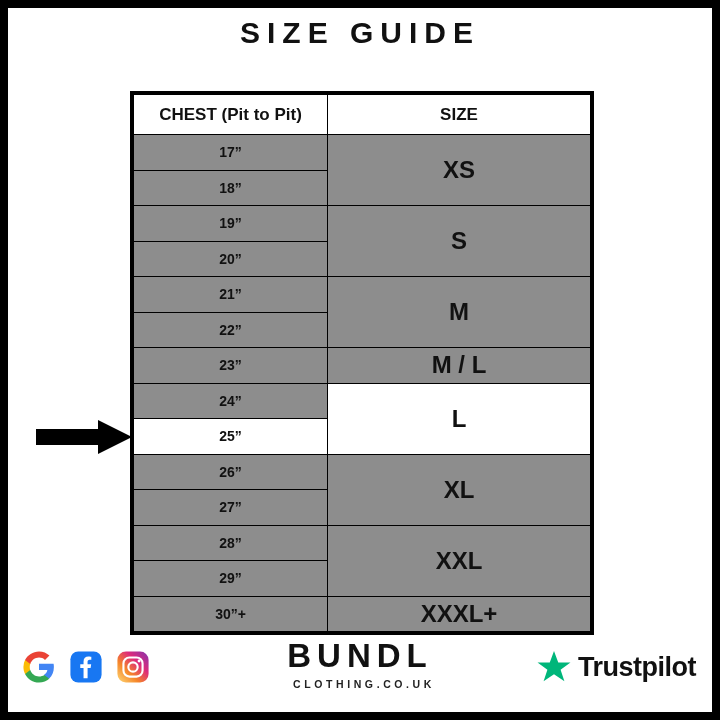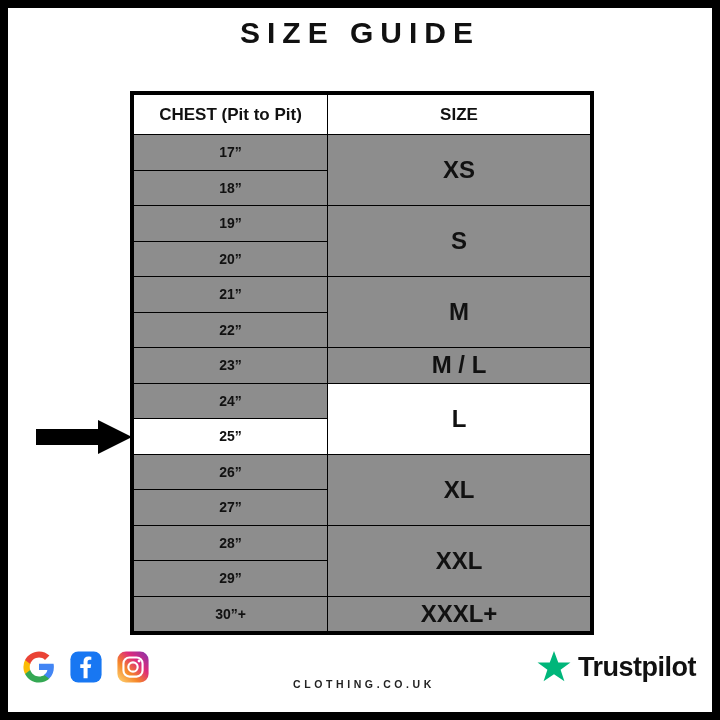--- a/index.html
+++ b/index.html
@@ -239,20 +239,21 @@
           </defs>
           <rect x="2" y="2" width="44" height="44" rx="12" fill="url(#ig)"></rect>
           <rect x="10.5" y="10.5" width="27" height="27" rx="8.5" fill="none" stroke="#fff" stroke-width="3"></rect>
           <circle cx="24" cy="24" r="6.6" fill="none" stroke="#fff" stroke-width="3"></circle>
           <circle cx="32.6" cy="15.4" r="2.1" fill="#fff"></circle>
         </svg>
       </span>
     </div>
 
     <div class="brand">
+      <div class="brand-name">BUNDL</div>
       <div class="brand-sub">CLOTHING.CO.UK</div>
     </div>
 
     <div class="trustpilot">
       <svg width="34" height="34" viewBox="0 0 32 32">
         <polygon points="16,1 20,11.8 31.5,11.8 22.2,18.6 25.8,29.5 16,22.8 6.2,29.5 9.8,18.6 0.5,11.8 12,11.8" fill="#00b67a"></polygon>
       </svg>
       <span class="tp-text">Trustpilot</span>
     </div>
 

